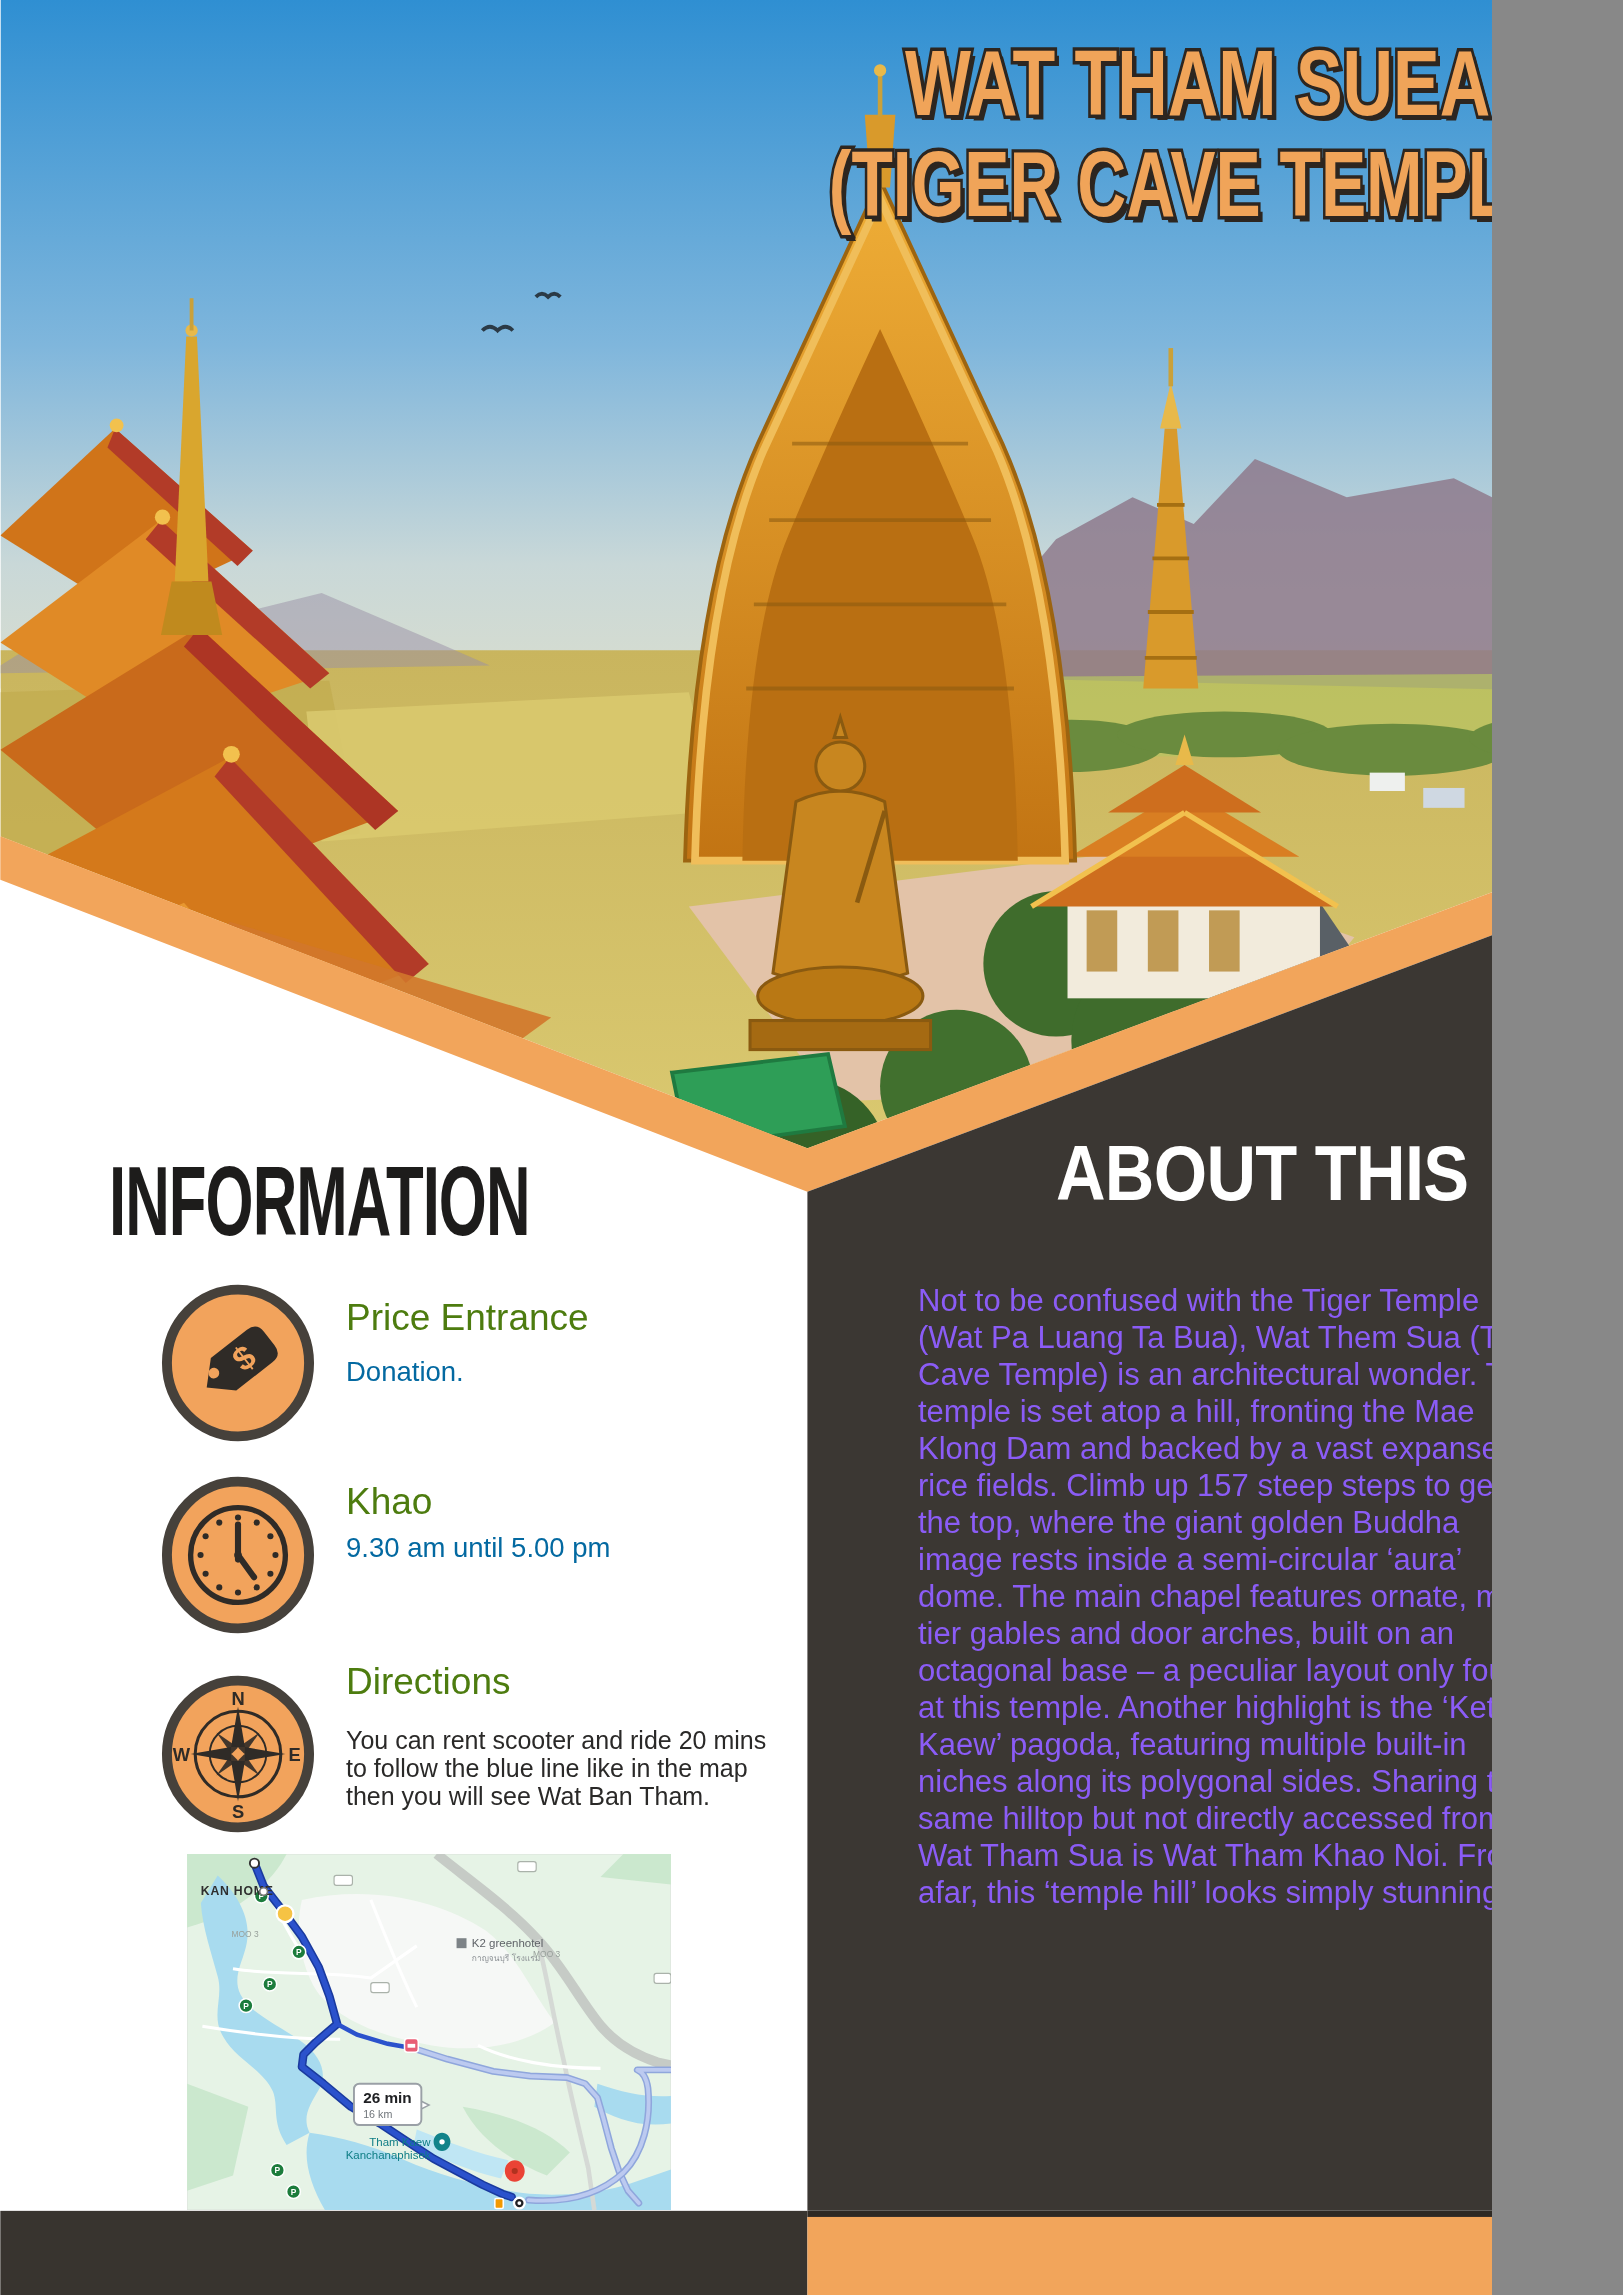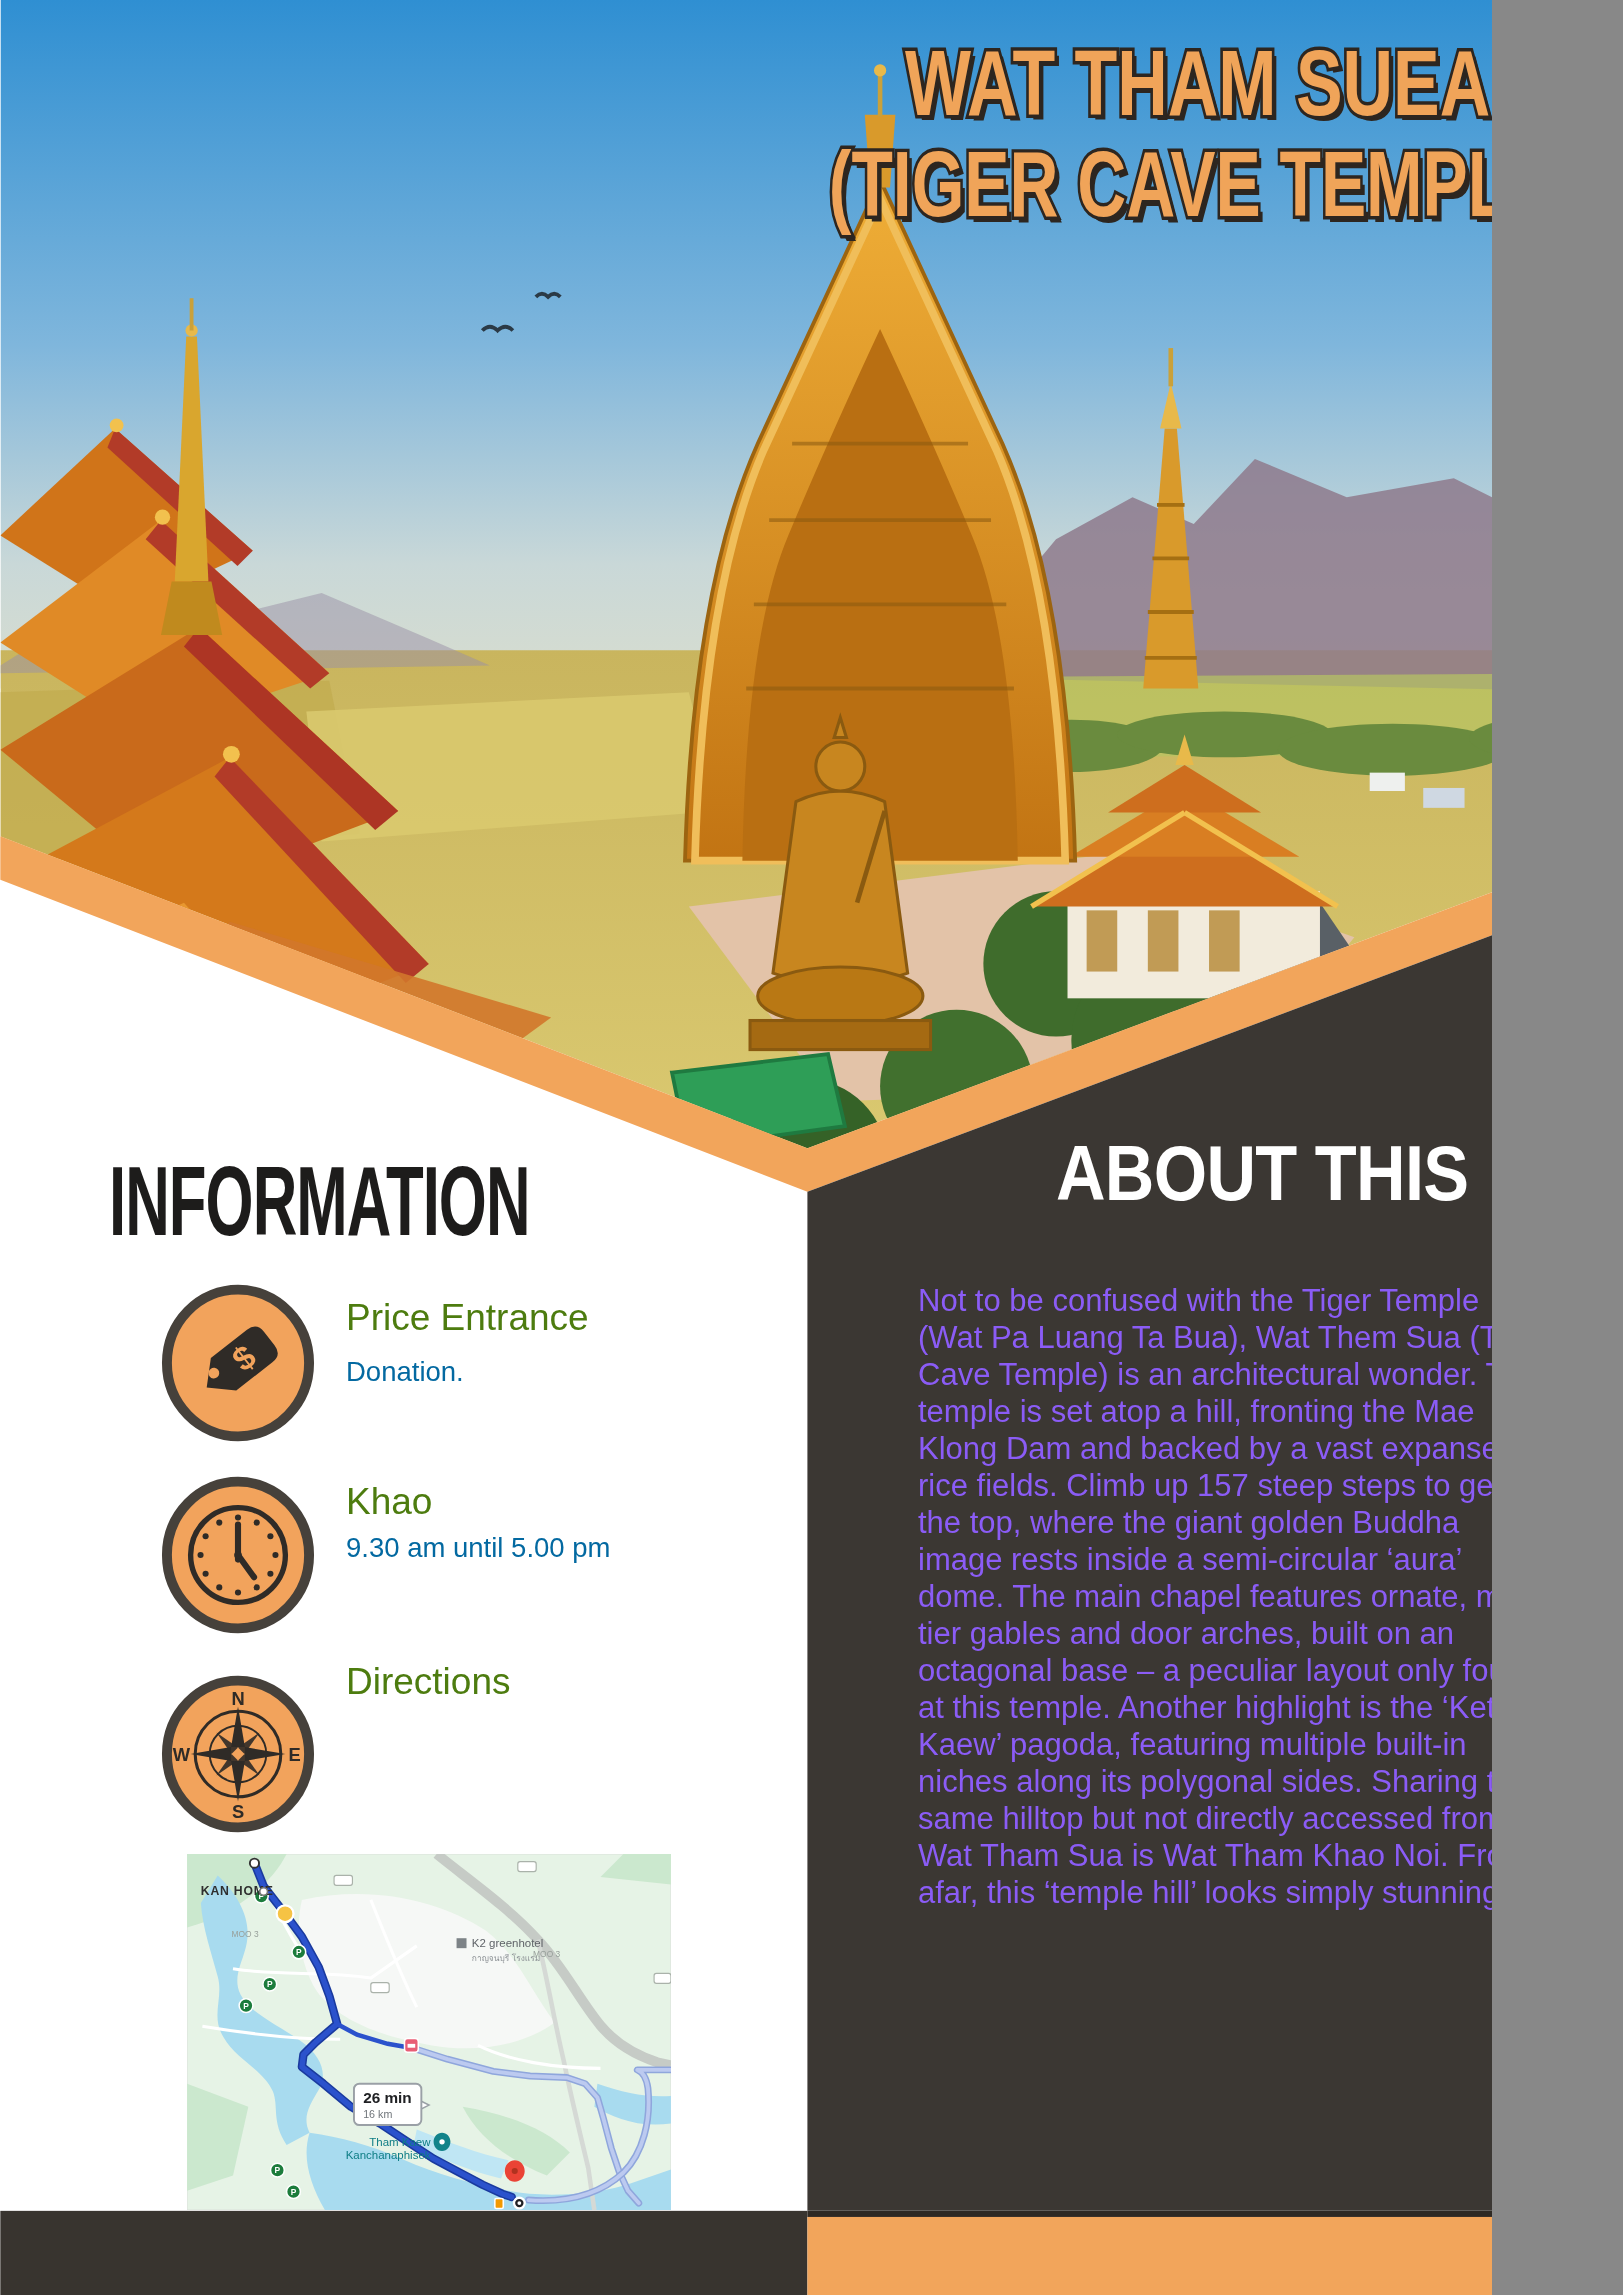--- a/index.html
+++ b/index.html
@@ -255,20 +255,21 @@
       </g>
     </g>
     <g font-family="Liberation Sans, sans-serif" font-size="24" font-weight="bold" fill="#2F2B27" text-anchor="middle">
       <text x="0" y="-64">N</text>
         <text x="0" y="84">S</text>
         <text x="-74" y="9">W</text>
         <text x="74" y="9">E</text>
     </g>
   </svg>
   <div class="abs row-title" style="top:1663px">Directions</div>
+  <div class="abs dir-desc" style="top:1726px">You can rent scooter and ride 20 mins to follow the blue line like in the map then you will see Wat Ban Tham.</div>
 
   <svg class="abs map-wrap" viewBox="0 0 632 465">
     <rect width="632" height="465" fill="#E6F3E6" stroke="#d8ddd8" stroke-width="1"></rect>
 
     <g fill="#CBE8CE">
       <path d="M0,0 L130,0 C110,40 60,80 0,96 Z"></path>
       <path d="M0,300 L80,330 L60,420 L0,440 Z"></path>
       <path d="M632,40 L540,30 L570,0 L632,0 Z"></path>
       <path d="M360,330 C420,340 470,360 500,390 L470,420 C420,400 380,370 360,330 Z"></path>
     </g>

